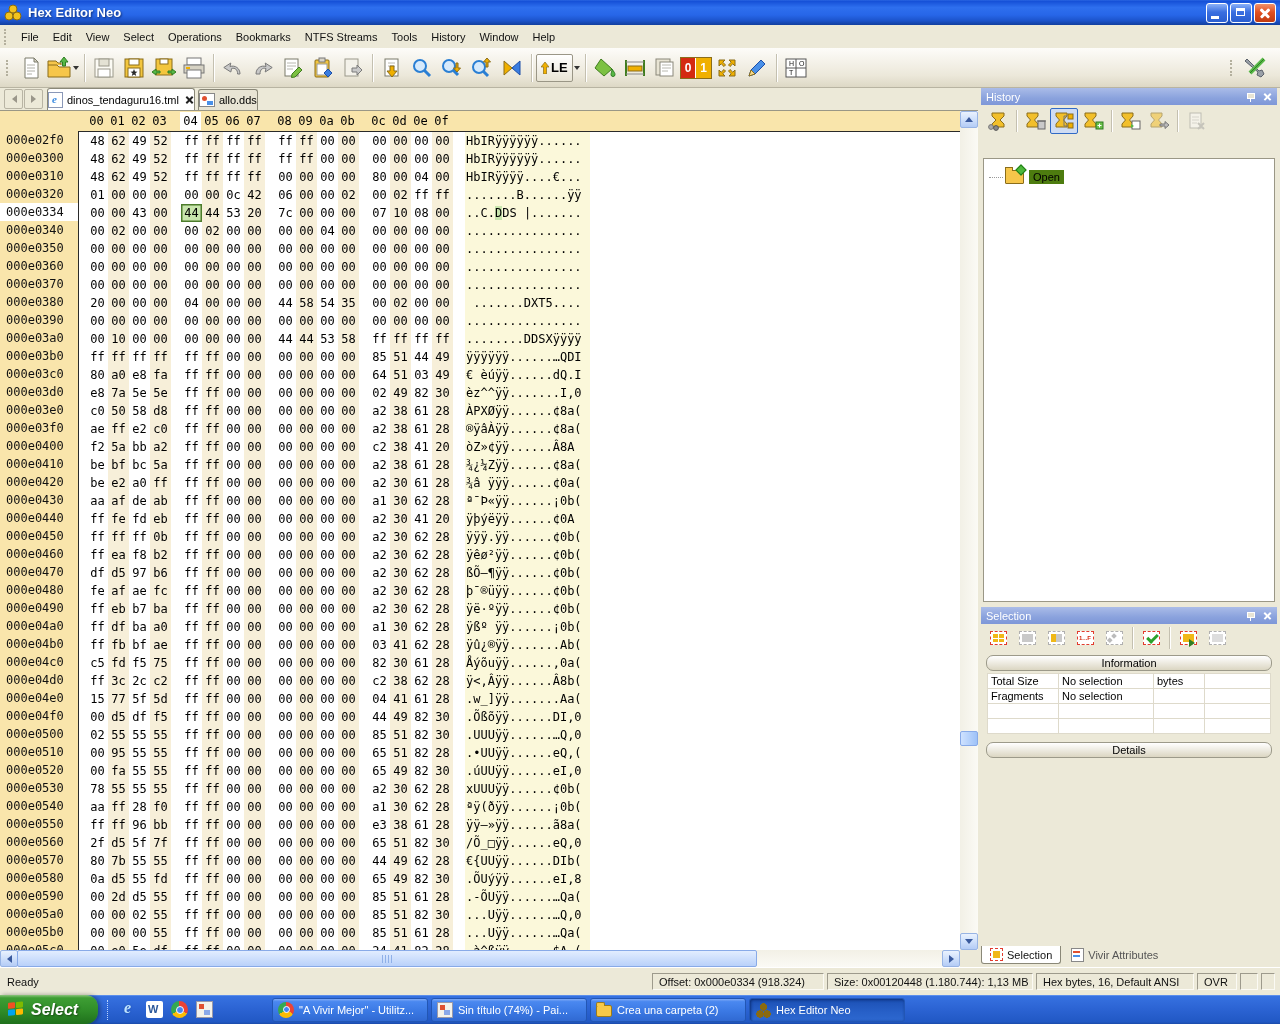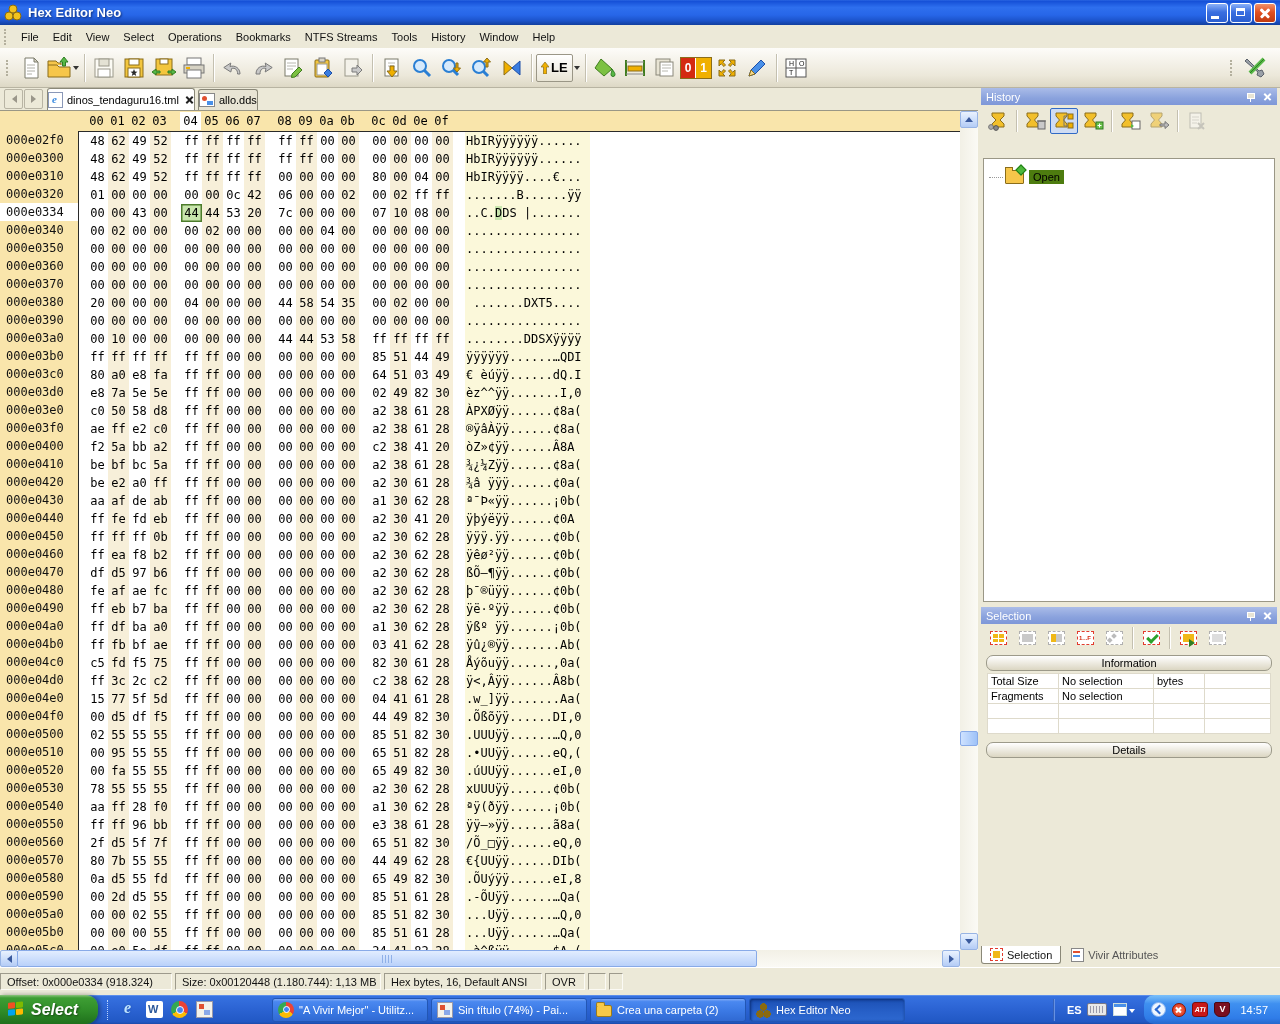--- a/index.html
+++ b/index.html
@@ -1601,20 +1601,21 @@
       </div>
       <div class="dtab">
         <span class="icon-fattr"></span>
         <span>Vivir Attributes</span>
       </div>
     </div>
   </div>
 </div>
 
 <div class="statusbar">
+  <span class="sready">Ready</span>
   <span class="spane w1">Offset: 0x000e0334 (918.324)</span>
   <span class="spane w2">Size: 0x00120448 (1.180.744): 1,13 MB</span>
   <span class="spane w3">Hex bytes, 16, Default ANSI</span>
   <span class="spane w4">OVR</span>
   <span class="spane w5"></span>
   <span class="spane w6"></span>
 </div>
 
 <div class="taskbar">
   <div class="startbtn">
@@ -1645,27 +1646,13 @@
       </div>
       <div class="task">
         <span class="ticon icon-folder"></span>
         <span class="tlabel">Crea una carpeta (2)</span>
       </div>
       <div class="task active">
         <span class="ticon icon-hex-editor"></span>
         <span class="tlabel">Hex Editor Neo</span>
       </div>
     </div>
-  <div class="tray">
-    <span class="traydiv"></span>
-    <span class="lang">ES</span>
-    <span class="icon-kbd"></span>
-    <span class="icon-layout"></span>
-    <span class="tinycaret"></span>
-    <div class="notif">
-      <span class="chev"></span>
-      <span class="shieldx"></span>
-      <span class="ati">ATI</span>
-      <span class="vshield">V</span>
-      <span class="clock">14:57</span>
-    </div>
-  </div>
 </div>
 
 </body></html>

